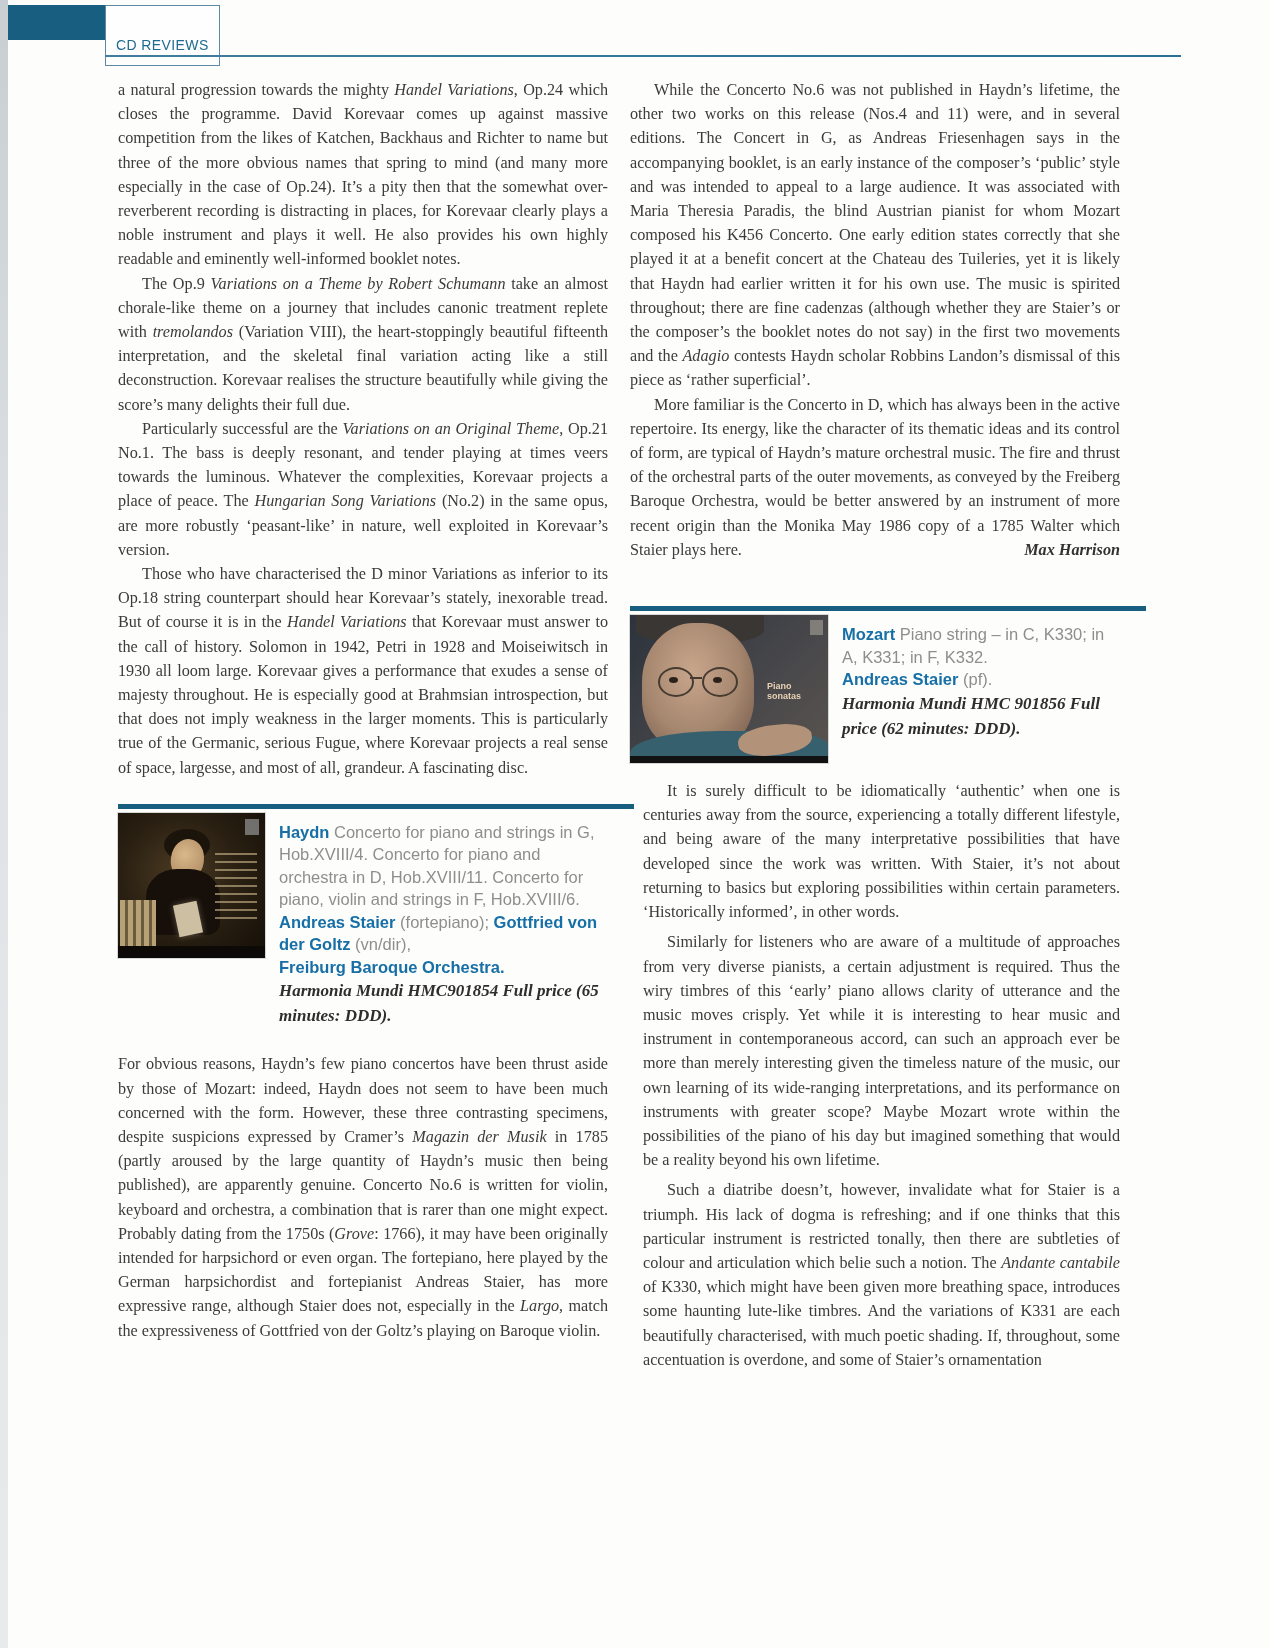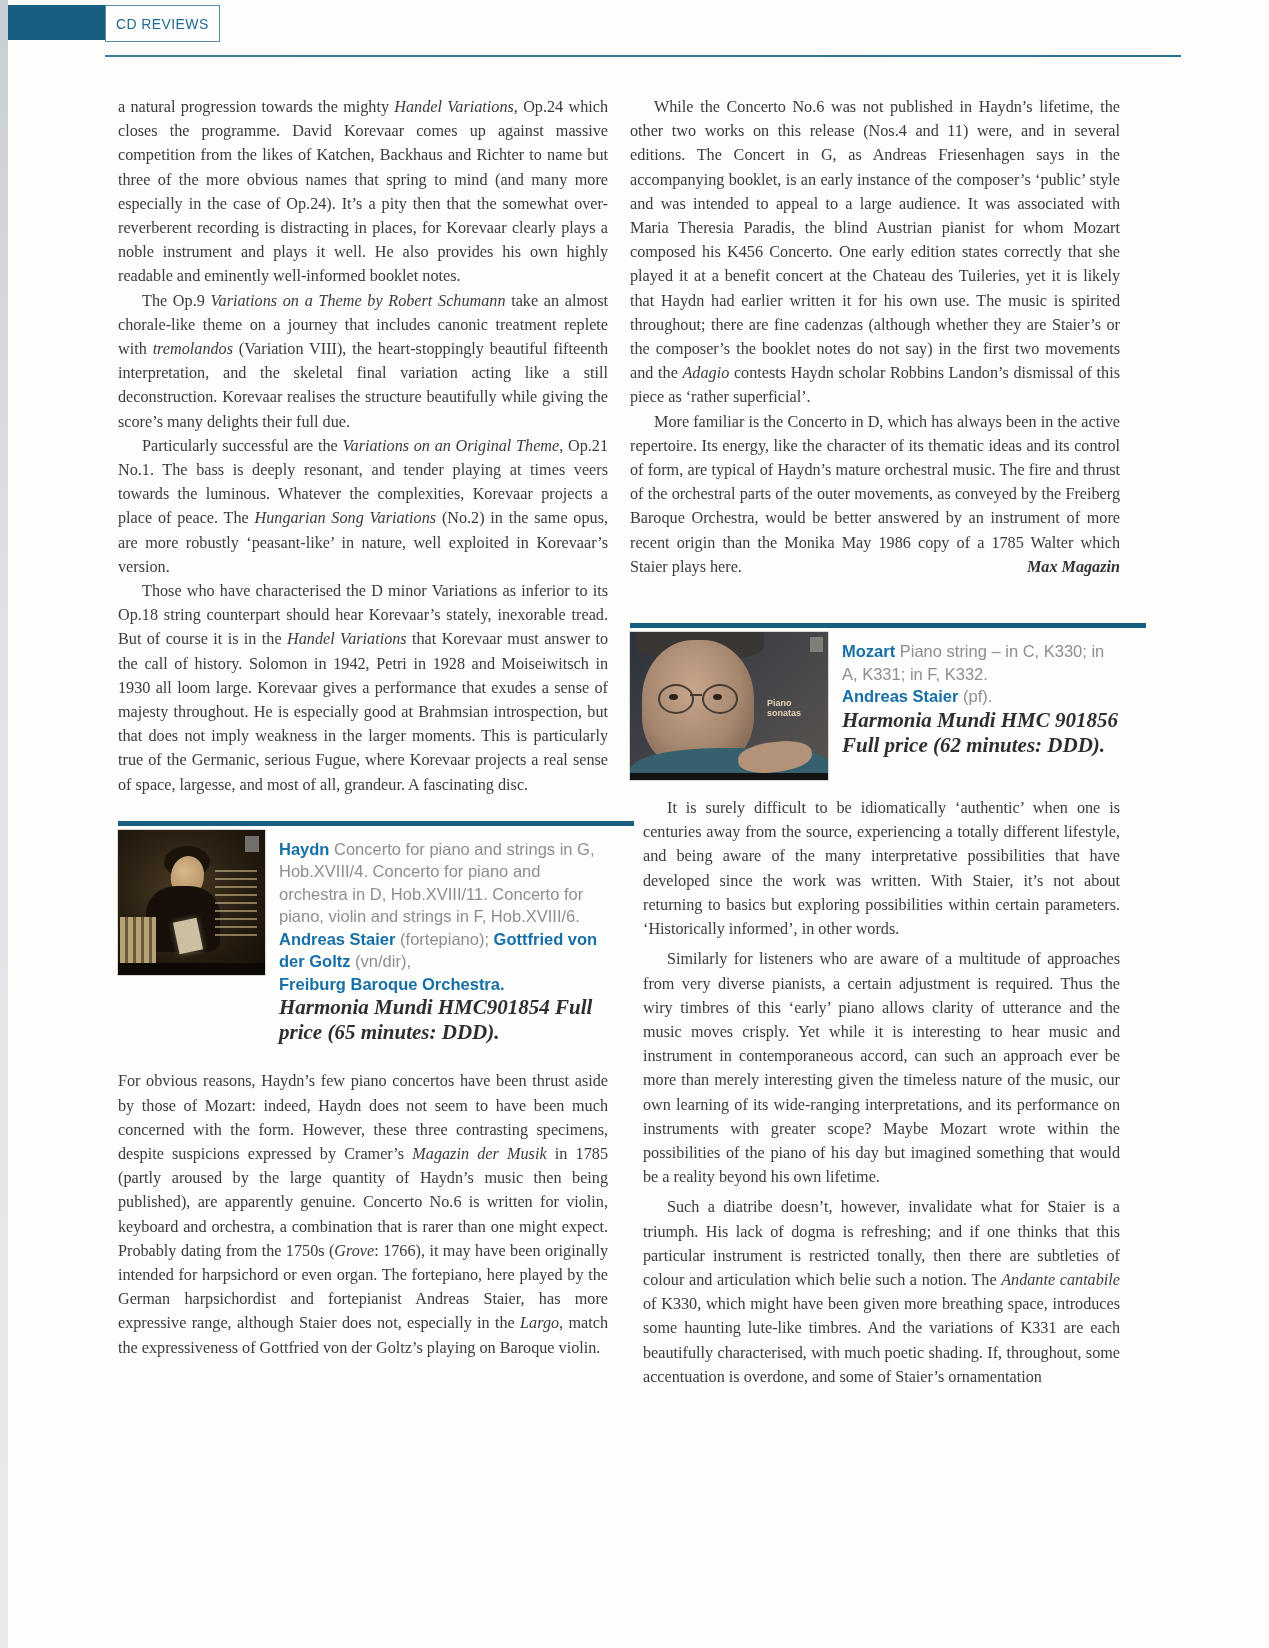--- a/index.html
+++ b/index.html
@@ -5,42 +5,42 @@
   html,body{margin:0;padding:0;}
   body{
     width:1269px;height:1648px;position:relative;overflow:hidden;
     background:#fdfdfb;
     font-family:"Liberation Serif",serif;color:#3c3b38;
   }
   .edge-strip{position:absolute;left:0;top:0;width:8px;height:100%;
     background:linear-gradient(180deg,#c9ced2 0%,#dfe3e5 40%,#e8ebec 100%);}
   .topbar{position:absolute;left:8px;top:5px;width:97px;height:35px;background:#175e81;}
   .label-box{position:absolute;left:105px;top:5px;height:35px;border:1px solid #5d89a4;
-    background:#fefefe;display:flex;align-items:center;padding:0 10px;}
+    background:#fefefe;display:flex;align-items:flex-end;padding:12px 10px;}
   .label-box span{font-family:"Liberation Sans",sans-serif;font-size:14px;letter-spacing:.4px;color:#1d6b90;}
   .rule{position:absolute;left:105px;top:55px;width:1076px;height:2px;
     background:linear-gradient(90deg,#417d9d,#2b6f93);}
-  .columns{position:absolute;left:118px;top:95px;width:1002px;display:flex;gap:22px;}
+  .columns{position:absolute;left:118px;top:78px;width:1002px;display:flex;gap:22px;}
   .col{flex:0 0 490px;width:490px;font-size:16.2px;line-height:24.2px;text-align:justify;}
   .col p{margin:0;}
   .col p.ind{text-indent:24px;}
   .col p.sp{margin-top:6px;margin-left:13px;}
   .i{font-style:italic;}
   .byline{text-align:right;margin-top:-24.2px;line-height:24.2px;}
   .byline span{font-weight:700;font-style:italic;color:#33322f;}
   
   .review-block{margin:24px 0 24px 0;position:relative;text-align:left;}
   .review-block.rb-right{margin-top:44px;margin-bottom:16px;}
   .review-bar{height:5px;background:#175e81;width:calc(100% + 26px);}
   .review-body{display:flex;gap:14px;padding-top:4px;align-items:flex-start;}
   .review-text{font-family:"Liberation Sans",sans-serif;font-size:16.5px;line-height:22.5px;
     color:#8e8e8c;padding-top:8px;flex:1 1 auto;}
   .review-text .name{color:#166fa6;font-weight:700;}
   .review-text .credit{font-family:"Liberation Serif",serif;font-weight:700;font-style:italic;
-    color:#2f2e2b;font-size:21px;line-height:25px;}
+    color:#2f2e2b;font-size:17px;line-height:25px;}
   
   .cover{position:relative;overflow:hidden;flex:0 0 auto;box-shadow:0 0 0 1px rgba(0,0,0,.15);}
   .cover-haydn{width:147px;height:145px;
     background:radial-gradient(ellipse at 42% 42%, #4a3a22 0%, #2a2012 48%, #140e08 100%);}
   .hc-hair{position:absolute;left:46px;top:16px;width:46px;height:32px;border-radius:50%;background:#1b140b;}
   .hc-head{position:absolute;left:53px;top:26px;width:33px;height:40px;border-radius:50% 50% 46% 46%;
     background:radial-gradient(circle at 40% 40%,#d9b98c,#a8825a);transform:rotate(8deg);}
   .hc-body{position:absolute;left:28px;top:56px;width:74px;height:66px;border-radius:42% 42% 18% 18%;
     background:#17100a;}
   .hc-paper{position:absolute;left:58px;top:90px;width:24px;height:32px;background:#cdbfa2;
@@ -106,21 +106,21 @@
       </div>
     </section>
 
     <p><span>For obvious reasons, Haydn’s few piano concertos have been thrust aside by those of Mozart: indeed, Haydn does not seem to have been much concerned with the form. However, these three contrasting specimens, despite suspicions expressed by Cramer’s </span><span class="i">Magazin der Musik</span><span> in 1785 (partly aroused by the large quantity of Haydn’s music then being published), are apparently genuine. Concerto No.6 is written for violin, keyboard and orchestra, a combination that is rarer than one might expect. Probably dating from the 1750s (</span><span class="i">Grove</span><span>: 1766), it may have been originally intended for harpsichord or even organ. The fortepiano, here played by the German harpsichordist and fortepianist Andreas Staier, has more expressive range, although Staier does not, especially in the </span><span class="i">Largo</span><span>, match the expressiveness of Gottfried von der Goltz’s playing on Baroque violin.</span></p>
   </div>
 
   <div class="col">
     <p class="ind"><span>While the Concerto No.6 was not published in Haydn’s lifetime, the other two works on this release (Nos.4 and 11) were, and in several editions. The Concert in G, as Andreas Friesenhagen says in the accompanying booklet, is an early instance of the composer’s ‘public’ style and was intended to appeal to a large audience. It was associated with Maria Theresia Paradis, the blind Austrian pianist for whom Mozart composed his K456 Concerto. One early edition states correctly that she played it at a benefit concert at the Chateau des Tuileries, yet it is likely that Haydn had earlier written it for his own use. The music is spirited throughout; there are fine cadenzas (although whether they are Staier’s or the composer’s the booklet notes do not say) in the first two movements and the </span><span class="i">Adagio</span><span> contests Haydn scholar Robbins Landon’s dismissal of this piece as ‘rather superficial’.</span></p>
     <p class="ind"><span>More familiar is the Concerto in D, which has always been in the active repertoire. Its energy, like the character of its thematic ideas and its control of form, are typical of Haydn’s mature orchestral music. The fire and thrust of the orchestral parts of the outer movements, as conveyed by the Freiberg Baroque Orchestra, would be better answered by an instrument of more recent origin than the Monika May 1986 copy of a 1785 Walter which Staier plays here.</span></p>
     <div class="byline">
-      <span>Max Magazin</span>
+      <span>Max Harrison</span>
     </div>
 
     <section class="review-block rb-right">
       <div class="review-bar"></div>
       <div class="review-body">
         <div class="cover cover-mozart">
           <div class="mc-hair"></div>
           <div class="mc-face"></div>
           <div class="mc-glass l"></div>
           <div class="mc-glass r"></div>

